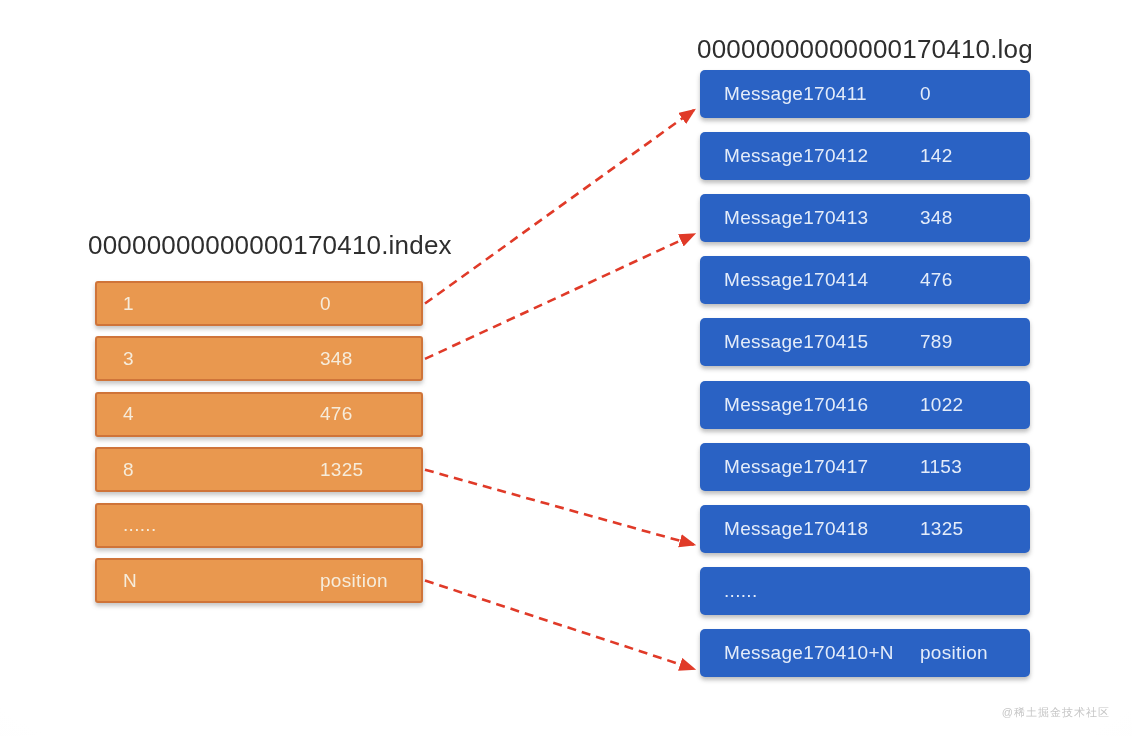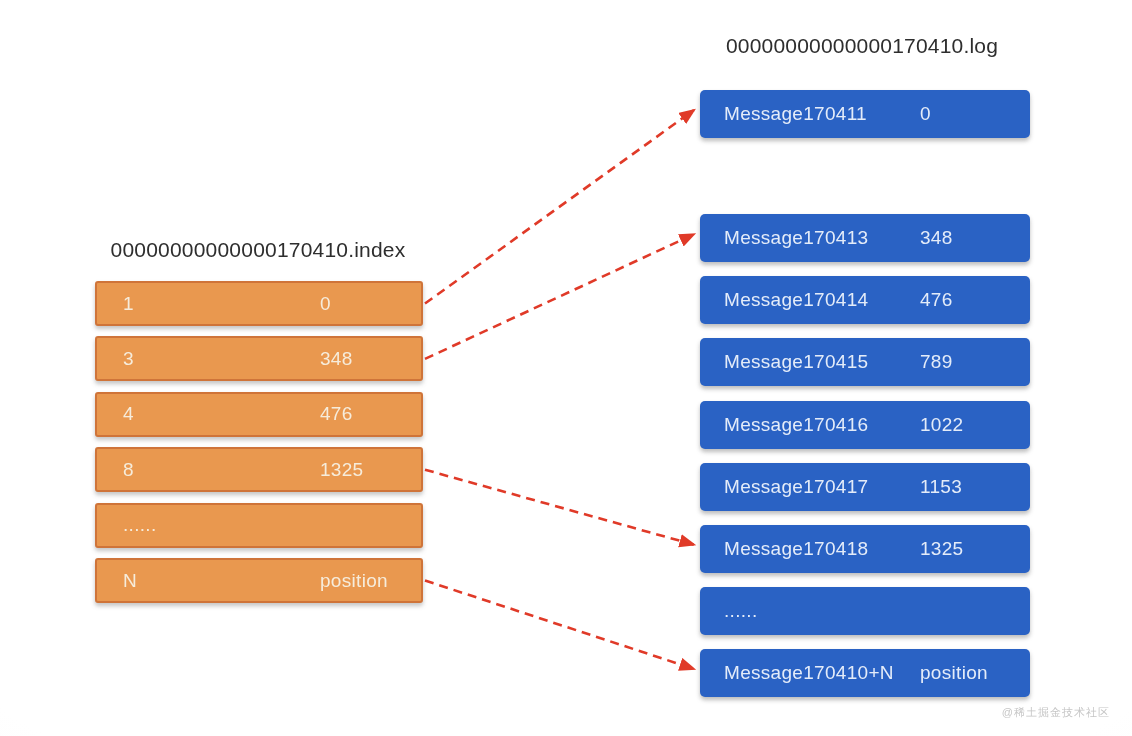--- a/index.html
+++ b/index.html
@@ -10,30 +10,30 @@
     position: relative;
     width: 1132px;
     height: 736px;
     overflow: hidden;
     background: radial-gradient(ellipse 130% 130% at 50% 45%, #ffffff 55%, #f1f1f1 100%);
   }
 
   .file-title {
     position: absolute;
     text-align: center;
-    font-size: 21px;
+    font-size: 26px;
     color: #2e2e2e;
     letter-spacing: 0.2px;
     white-space: nowrap;
   }
-  #index-title { left: 88px; width: 340px; top: 230px; margin-top: 8px; }
+  #index-title { left: 88px; width: 340px; top: 230px; }
   #log-title   { left: 697px; width: 330px; top: 34px; }
 
   #index-col { position: absolute; left: 95px;  top: 281px; width: 328px; height: 330px; }
-  #log-col   { position: absolute; left: 700px; top: 90px;  width: 330px; height: 615px; }
+  #log-col   { position: absolute; left: 700px; top: 70px;  width: 330px; height: 615px; }
 
   .box-row { position: absolute; left: 0; }
 
   .idx-row {
     width: 328px; height: 45px;
     background: var(--idx-fill, #E9984F);
     border: 2px solid var(--idx-border, #CF7439);
     border-radius: 3px;
     box-shadow: 0 3px 4px rgba(90,90,90,0.35);
     color: var(--idx-text, #F6ECDB);
@@ -124,20 +124,24 @@
       <div class="box-row idx-row" style="top: 277px;">
         <span class="cell key">N</span>
         <span class="cell val">position</span>
       </div>
     </div>
   <div id="log-col">
       <div class="box-row log-row" style="top: 0px;">
         <span class="cell key">Message170411</span>
         <span class="cell val">0</span>
       </div>
+      <div class="box-row log-row" style="top: 62.1px;">
+        <span class="cell key">Message170412</span>
+        <span class="cell val">142</span>
+      </div>
       <div class="box-row log-row" style="top: 124.2px;">
         <span class="cell key">Message170413</span>
         <span class="cell val">348</span>
       </div>
       <div class="box-row log-row" style="top: 186.3px;">
         <span class="cell key">Message170414</span>
         <span class="cell val">476</span>
       </div>
       <div class="box-row log-row" style="top: 248.4px;">
         <span class="cell key">Message170415</span>

